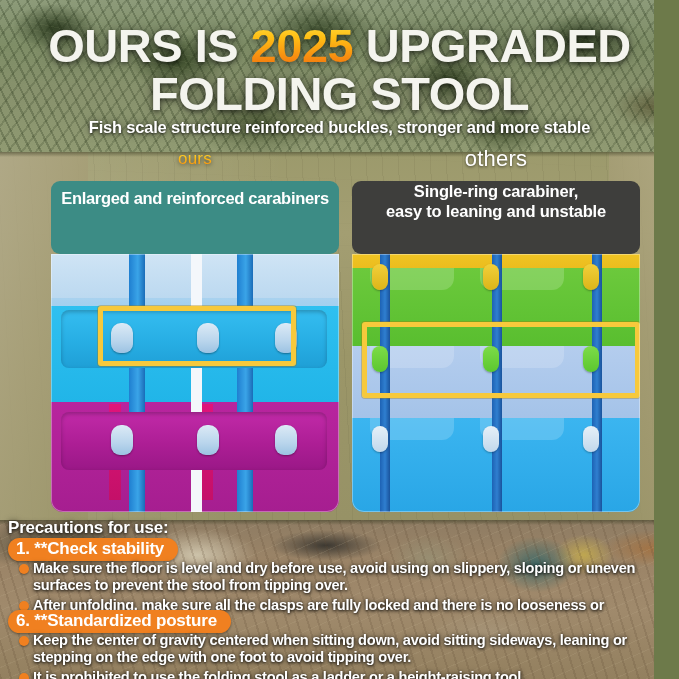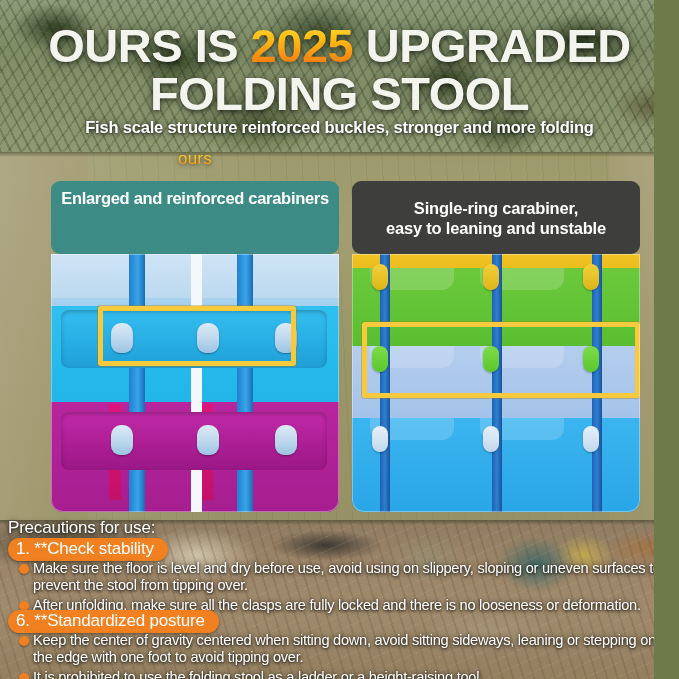--- a/index.html
+++ b/index.html
@@ -116,21 +116,21 @@
   .cap{position:absolute;border-radius:9px;color:#fff;text-align:center;
        font-weight:bold;box-sizing:border-box;}
   .cap-ours{
     left:51px;top:181px;width:288px;height:73px;background:#3c8c85;
     padding:7px 8px 0;
   }
   .cap-ours .ln1{font-size:16.5px;line-height:20px;letter-spacing:-.3px;}
   .cap-ours .ln2{font-size:16px;line-height:18px;margin-top:9px;letter-spacing:-.2px;}
   .cap-others{
     left:352px;top:181px;width:288px;height:73px;background:#3e3e3c;
-    display:flex;align-items:center;justify-content:center;
+    display:flex;align-items:flex-start;justify-content:center;
   }
   .cap-others .ln2{font-size:16.5px;line-height:20px;letter-spacing:-.2px;}
 
   
   .photo{position:absolute;top:254px;width:288px;height:258px;
          border-radius:0 0 12px 12px;overflow:hidden;}
   .photo-ours{left:51px;}
   .photo-others{left:352px;}
 
   .band{position:absolute;left:0;width:100%;}
@@ -176,21 +176,21 @@
 
   .hl-box{position:absolute;border:5px solid #f7c93c;border-radius:3px;
           box-shadow:0 0 0 1px rgba(160,120,10,.35);}
   .hl-ours{left:47px;top:52px;width:188px;height:50px;}
   .hl-others{left:10px;top:68px;width:268px;height:66px;}
 
   .photo-frame{position:absolute;border-radius:0 0 12px 12px;
                pointer-events:none;box-shadow:0 0 0 1px rgba(255,255,255,.35) inset;}
 
   
-  .prec{position:absolute;left:0;width:679px;color:#ffffff;font-weight:normal;}
+  .prec{position:absolute;left:0;width:679px;color:#ffffff;font-weight:bold;}
   .prec-title{
     top:518px;left:8px;width:300px;font-size:17px;letter-spacing:-.2px;
     text-shadow:0 1px 3px rgba(0,0,0,.8),0 0 6px rgba(0,0,0,.6);
   }
   .pill{
     display:inline-block;background:#f08020;border-radius:14px;
     padding:1px 14px 2px 8px;font-size:17px;color:#fff;
     box-shadow:0 1px 3px rgba(0,0,0,.4);letter-spacing:-.2px;white-space:nowrap;
   }
   .sec1-pill{top:538px;left:8px;}
@@ -213,23 +213,24 @@
   <div class="bg bg-forest"></div>
   <div class="bg bg-tent"></div>
   <div class="bg bg-ground"></div>
   <div class="bg-seam" style="top:152px"></div>
   <div class="bg-seam" style="top:520px"></div>
 
   <div class="headline">
     <span>OURS IS </span><span class="yearword">2025</span><span> UPGRADED</span>
     <span class="l2">FOLDING STOOL</span>
   </div>
-  <div class="subhead">Fish scale structure reinforced buckles, stronger and more folding</div>
+  <div class="subhead">Fish scale structure reinforced buckles, stronger and more stable</div>
 
   <div class="col-label label-ours">ours</div>
+  <div class="col-label label-others">others</div>
 
   <div class="cap cap-ours">
     <div class="ln1">Enlarged and reinforced carabiners</div>
   </div>
 
   <div class="cap cap-others">
     <div class="ln2">
       <div>Single-ring carabiner,</div>
       <div>easy to leaning and unstable</div>
     </div>

